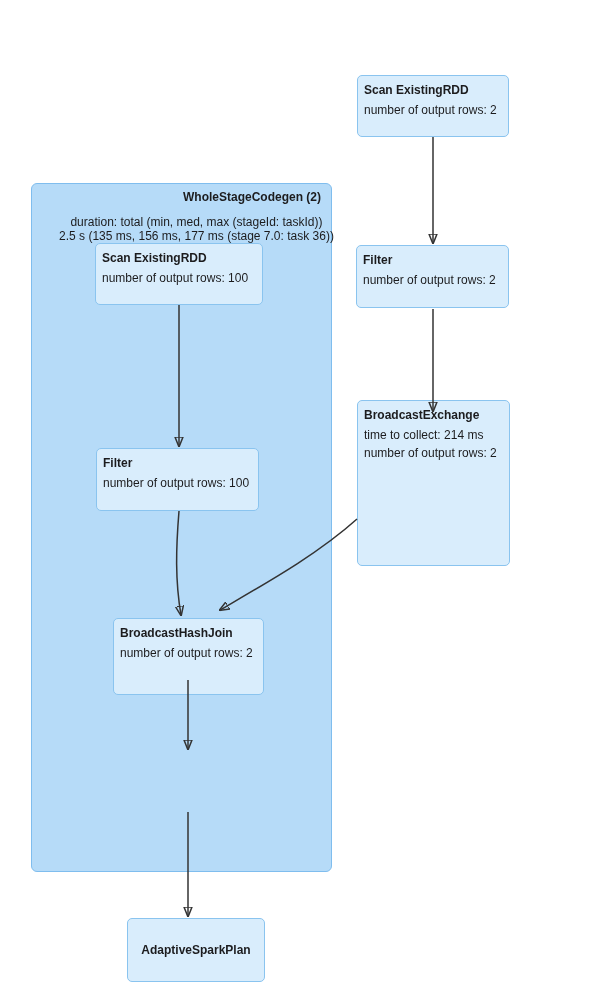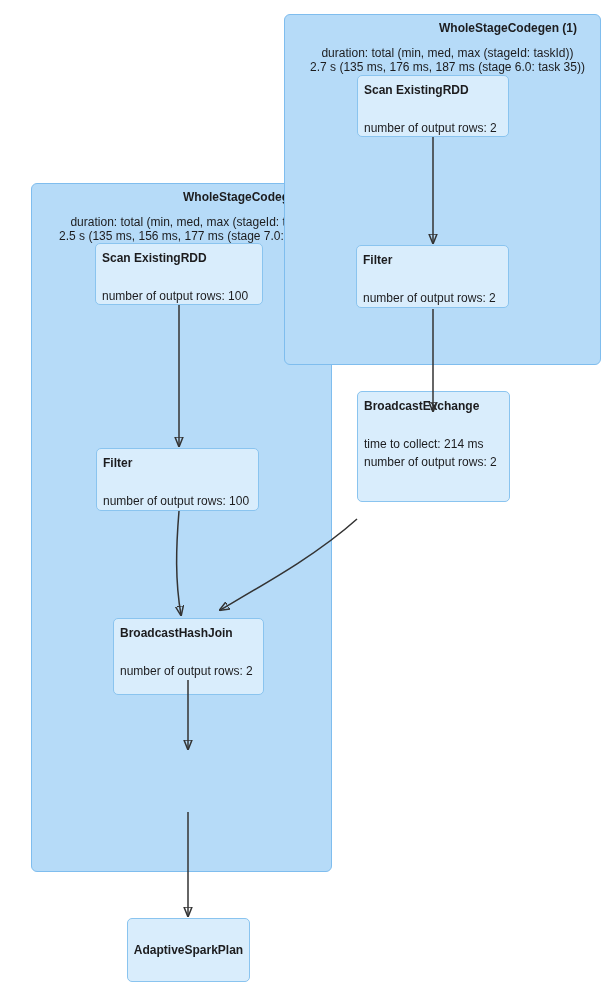--- a/index.html
+++ b/index.html
@@ -50,21 +50,21 @@
     font-size: 12px;
     color: #1c1c1e;
     overflow: hidden;
   }
   .node-title {
     font-weight: bold;
     line-height: 17px;
     white-space: nowrap;
   }
   .node-metrics {
-    margin-top: 20px;
+    margin-top: 2px;
     line-height: 18px;
     white-space: nowrap;
   }
   .node-center {
     display: flex;
     align-items: center;
     justify-content: center;
     padding: 0;
   }
   .edges {
@@ -85,43 +85,36 @@
 <div class="canvas">
 
   <div class="cluster" style="left:31px; top:183px; width:301px; height:689px;">
     <div class="cluster-title" style="padding-right:10px;">WholeStageCodegen (2)</div>
     <div class="cluster-duration" style="transform:translateX(15px);">
       <div>duration: total (min, med, max (stageId: taskId))</div>
       <div>2.5 s (135 ms, 156 ms, 177 ms (stage 7.0: task 36))</div>
     </div>
   </div>
 
-  <div class="cluster" style="left:284px; top:14px; width:317px; height:351px;">
-    <div class="cluster-title" style="padding-right:23px;">WholeStageCodegen (1)</div>
-    <div class="cluster-duration" style="transform:translateX(5px);">
-      <div>duration: total (min, med, max (stageId: taskId))</div>
-      <div>2.7 s (135 ms, 176 ms, 187 ms (stage 6.0: task 35))</div>
-    </div>
-  </div>
 
   <div class="node" style="left:357px; top:75px; width:152px; height:62px;">
     <div class="node-title">Scan ExistingRDD</div>
     <div class="node-metrics">
       <div>number of output rows: 2</div>
     </div>
   </div>
 
   <div class="node" style="left:356px; top:245px; width:153px; height:63px;">
     <div class="node-title">Filter</div>
     <div class="node-metrics">
       <div>number of output rows: 2</div>
     </div>
   </div>
 
-  <div class="node" style="left:357px; top:391px; width:153px; height:111px;">
+  <div class="node" style="left:357px; top:400px; width:153px; height:166px;">
     <div class="node-title">BroadcastExchange</div>
     <div class="node-metrics">
       <div>time to collect: 214 ms</div>
       <div>number of output rows: 2</div>
     </div>
   </div>
 
   <div class="node" style="left:95px; top:243px; width:168px; height:62px;">
     <div class="node-title">Scan ExistingRDD</div>
     <div class="node-metrics">
@@ -137,21 +130,21 @@
   </div>
 
   <div class="node" style="left:113px; top:618px; width:151px; height:77px;">
     <div class="node-title">BroadcastHashJoin</div>
     <div class="node-metrics">
       <div>number of output rows: 2</div>
     </div>
   </div>
 
 
-  <div class="node node-center" style="left:127px; top:918px; width:123px; height:64px;">
+  <div class="node node-center" style="left:127px; top:918px; width:138px; height:64px;">
     <div class="node-title">AdaptiveSparkPlan</div>
   </div>
 
   <svg class="edges" width="614" height="997" viewBox="0 0 614 997">
     <defs>
       <marker id="arrow" viewBox="0 0 10 10" refX="9" refY="5" markerWidth="10" markerHeight="10" markerUnits="userSpaceOnUse" orient="auto">
         <path d="M0,1 L10,5 L0,9 z" fill="#333333" stroke="none"></path>
       </marker>
     </defs>
     <path d="M433,137 L433,243" marker-end="url(#arrow)"></path>

